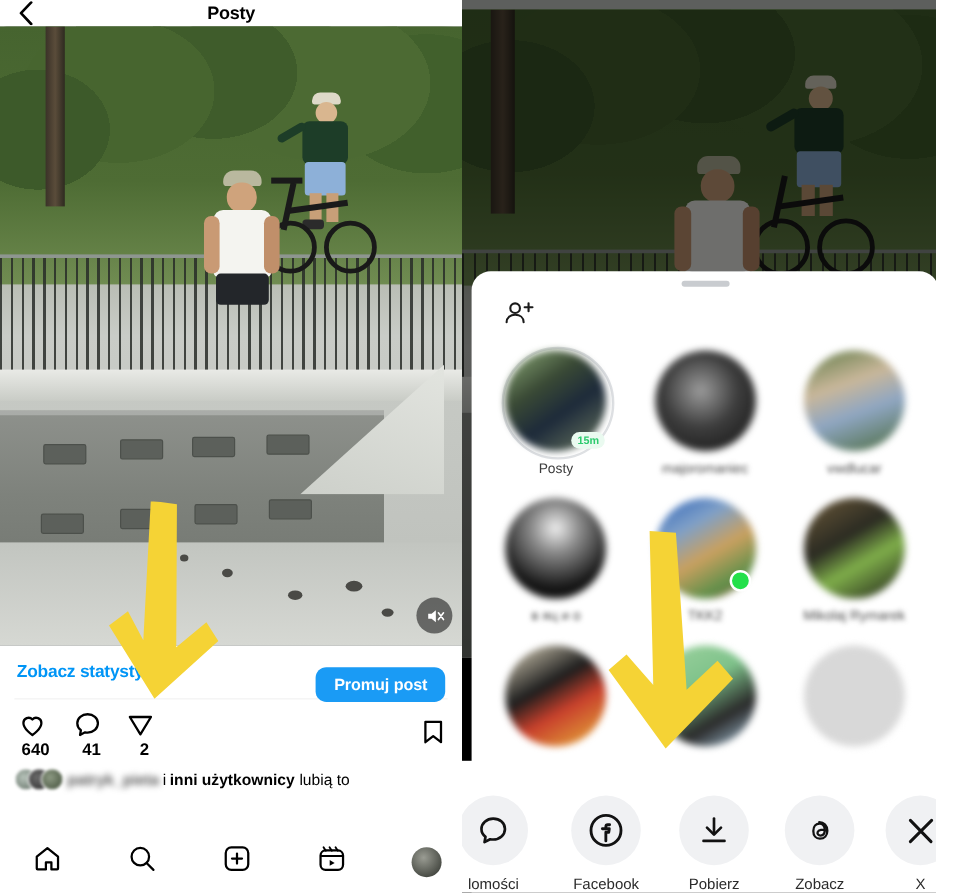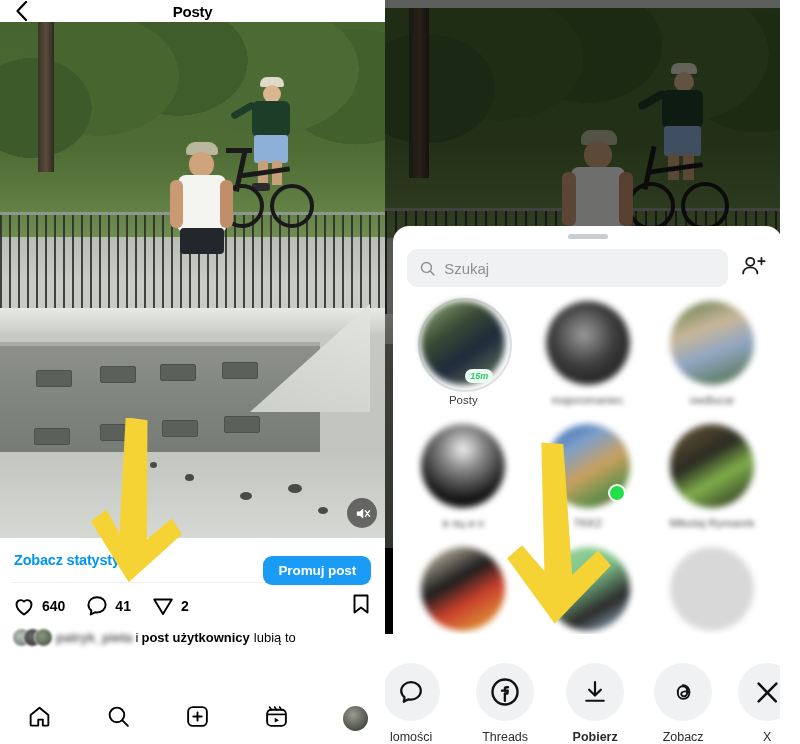--- a/index.html
+++ b/index.html
@@ -178,20 +178,21 @@
     display: flex;
     align-items: center;
     padding: 9px 12px 4px 12px;
     box-sizing: border-box;
     background: #fff;
   }
   .icon-group {
     display: flex;
     align-items: center;
     margin-right: 20px;
+    flex-direction: column;
   }
   .icon-count {
     font-size: 14px;
     font-weight: bold;
     color: #000;
     margin-left: 6px;
   }
   .bookmark { margin-left: auto; }
 
   .likes-line {
@@ -338,28 +339,27 @@
   }
   .ring {
     position: absolute;
     left: -3px; top: -3px;
     width: 90px; height: 90px;
     border-radius: 50%;
     border: 2px solid #dfe1e4;
   }
   .note-badge {
     position: absolute;
-    right: 12px; bottom: 2px;
+    right: 1px; bottom: 2px;
     background: #eafaf0;
     color: #2ecb6f;
     font-size: 9px;
     font-weight: bold;
     border-radius: 8px;
     padding: 2px 5px;
-    font-style: italic;
   }
   .online-dot {
     position: absolute;
     right: 4px; bottom: 6px;
     width: 14px; height: 14px;
     border-radius: 50%;
     background: #23e04a;
     border: 2px solid #fff;
   }
   .contact-name {
@@ -518,21 +518,21 @@
     </div>
 
     <div class="likes-line">
       <div class="facepile">
         <span style="left:0;  background:radial-gradient(circle at 40% 40%,#b7c3ba,#5e6b61);"></span>
         <span style="left:11px;background:radial-gradient(circle at 40% 40%,#6a6a6a,#2a2a2a);"></span>
         <span style="left:22px;background:radial-gradient(circle at 40% 40%,#8d9a83,#3d4a36);"></span>
       </div>
       <span class="blurtext">patryk_pieta</span>
       <span style="margin:0 3px">i</span>
-      <span style="font-weight:bold">post użytkownicy</span>
+      <span style="font-weight:bold">inni użytkownicy</span>
       <span style="margin-left:4px">lubią to</span>
     </div>
 
 
     <div class="tabbar">
       <div>
         <svg width="25" height="25" viewBox="0 0 24 24">
           <path d="M3.5 10.5 12 3.6l8.5 6.9V20a.7.7 0 0 1-.7.7h-4.6V15h-4.4v5.7H4.2a.7.7 0 0 1-.7-.7z" fill="none" stroke="#000" stroke-width="1.8" stroke-linejoin="round"></path>
         </svg>
       </div>
@@ -613,27 +613,20 @@
       <div style="position:absolute;left:0;top:336px;width:330px;height:204px;background:linear-gradient(180deg,#8e918c,#6e726c);"></div>
       <div style="position:absolute;right:10px;top:300px;width:130px;height:120px;
         background:linear-gradient(200deg,#e4e6e1,#cdd0ca);clip-path:polygon(0 100%,100% 10%,100% 100%);"></div>
       <div class="dim"></div>
     </div>
 
     <div class="sheet">
       <div class="grabber"></div>
 
       <div class="search-row">
-        <div class="search-box">
-          <svg width="17" height="17" viewBox="0 0 24 24">
-            <circle cx="10.5" cy="10.5" r="7" fill="none" stroke="#8e8e93" stroke-width="2"></circle>
-            <path d="M15.7 15.7 21 21" stroke="#8e8e93" stroke-width="2" stroke-linecap="round"></path>
-          </svg>
-          <span class="search-placeholder">Szukaj</span>
-        </div>
         <div class="addperson">
           <svg width="28" height="24" viewBox="0 0 30 24">
             <circle cx="11" cy="7.5" r="4.3" fill="none" stroke="#1b1b1b" stroke-width="1.9"></circle>
             <path d="M3.4 20c0-4.2 3.4-6.6 7.6-6.6s7.6 2.4 7.6 6.6" fill="none" stroke="#1b1b1b" stroke-width="1.9" stroke-linecap="round"></path>
             <path d="M23 3.2v7M19.5 6.7h7" stroke="#1b1b1b" stroke-width="1.9" stroke-linecap="round"></path>
           </svg>
         </div>
       </div>
 
       <div class="contacts">
@@ -712,24 +705,24 @@
       </div>
 
       <div class="share-item" style="width:92px;">
         <div class="share-circle">
           <svg width="30" height="30" viewBox="0 0 24 24">
             <circle cx="12" cy="12" r="10" fill="none" stroke="#121212" stroke-width="1.9"></circle>
             <path d="M14.4 8.2h-1.2c-.9 0-1.3.5-1.3 1.3v1.4h2.3l-.35 2.3h-1.95V19" fill="none" stroke="#121212" stroke-width="1.9" stroke-linecap="round" stroke-linejoin="round"></path>
             <path d="M9.6 10.9h2.3" stroke="#121212" stroke-width="1.9" stroke-linecap="round"></path>
           </svg>
         </div>
-        <div class="share-label">Threads</div>
-      </div>
-
-      <div class="share-item" style="width:88px;font-weight:bold;">
+        <div class="share-label">Facebook</div>
+      </div>
+
+      <div class="share-item" style="width:88px;">
         <div class="share-circle">
           <svg width="28" height="28" viewBox="0 0 24 24">
             <path d="M12 3.5v11" stroke="#121212" stroke-width="1.9" stroke-linecap="round"></path>
             <path d="M7 10l5 5 5-5" fill="none" stroke="#121212" stroke-width="1.9" stroke-linecap="round" stroke-linejoin="round"></path>
             <path d="M4.5 19.5h15" stroke="#121212" stroke-width="1.9" stroke-linecap="round"></path>
           </svg>
         </div>
         <div class="share-label">Pobierz</div>
       </div>
 

